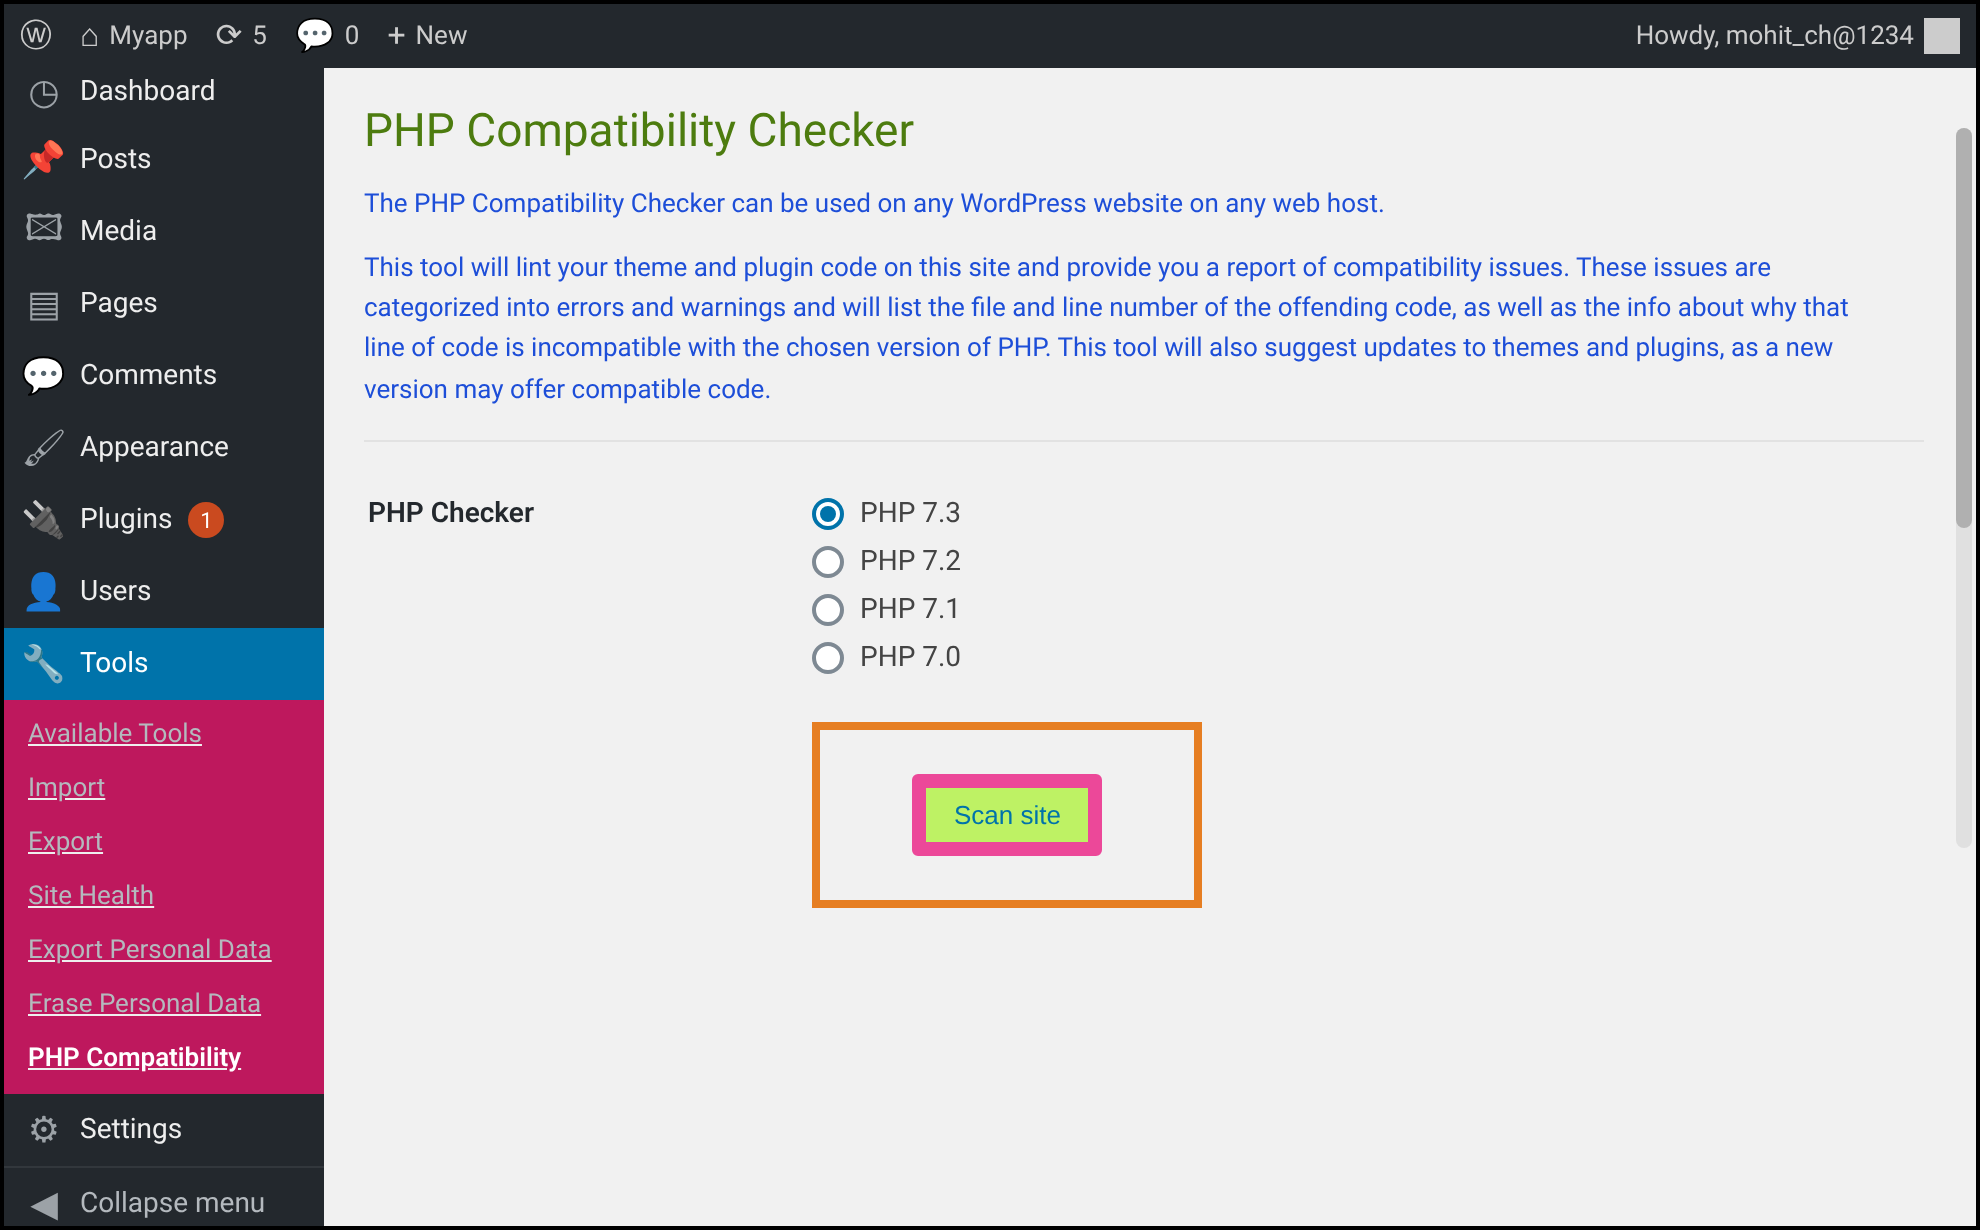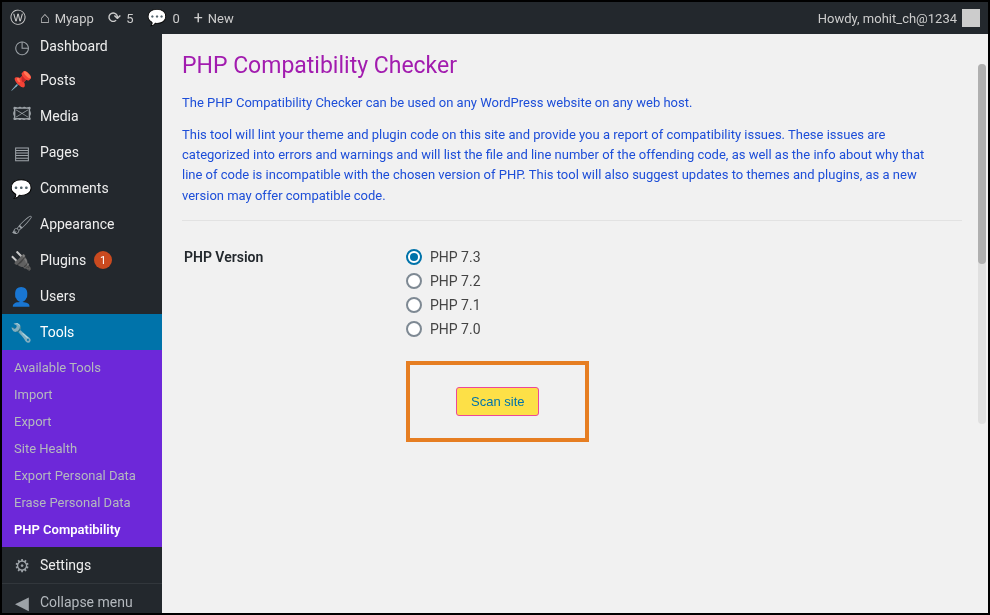--- a/index.html
+++ b/index.html
@@ -10,37 +10,37 @@
 .adminbar .item .ico { font-size: 16px; line-height: 1; }
 .adminbar .avatar { width: 18px; height: 18px; background: #ccc; display: inline-block; }
 .shell { display: flex; height: calc(100% - 32px); }
 .sidebar { width: 160px; background: #23282d; color: #eee; font-size: 14px; display: flex; flex-direction: column; overflow: hidden; }
 .menu-item { display: flex; align-items: center; gap: 8px; padding: 8px 10px; color: #eee; cursor: pointer; }
 .menu-item .ico { width: 20px; height: 20px; display: inline-flex; align-items: center; justify-content: center; color: #9ca2a7; font-size: 18px; }
 .menu-item.current { background: #0073aa; color: #fff; position: relative; }
 .menu-item.current .ico { color: #fff; }
 .menu-item.current::after { content: ""; position: absolute; right: -8px; top: 50%; margin-top: -8px; border: 8px solid transparent; border-right-color: #f1f1f1; }
 .menu-item .badge { background: #ca4a1f; color: #fff; border-radius: 9px; font-size: 11px; min-width: 18px; height: 18px; display: inline-flex; align-items: center; justify-content: center; padding: 0 5px; }
-.submenu { background: #6d28d9; padding: 4px 0; }
+.submenu { background: #be185d; padding: 4px 0; text-decoration: underline; }
 .submenu .subitem { padding: 6px 12px; color: #b4b9be; font-size: 13px; cursor: pointer; }
 .submenu .subitem.current { color: #fff; font-weight: 600; }
 .content { flex: 1; background: #f1f1f1; padding: 10px 20px 20px 20px; overflow-y: auto; position: relative; }
-.content h1 { font-size: 23px; font-weight: 400; color: #a21caf; margin: 8px 0 14px; }
+.content h1 { font-size: 23px; font-weight: 400; color: #4d7c0f; margin: 8px 0 14px; }
 .content p { font-size: 13px; color: #1d4ed8; line-height: 1.55; margin-bottom: 12px; max-width: 760px; }
 .content hr { border: none; border-top: 1px solid #e2e2e2; margin: 14px 0 18px; max-width: 780px; }
 .content h2 { font-size: 16px; font-weight: 700; color: #23282d; margin-bottom: 18px; }
 .form-table { width: 100%; max-width: 780px; }
 .form-table th { text-align: left; vertical-align: top; width: 220px; font-weight: 600; color: #23282d; font-size: 14px; padding: 8px 0; }
 .form-table td { padding: 4px 0 14px; }
 .radio-row { display: flex; align-items: flex-start; gap: 8px; padding: 4px 0; font-size: 14px; color: #444; }
 .radio { width: 16px; height: 16px; border: 2px solid #7e8993; border-radius: 50%; display: inline-flex; align-items: center; justify-content: center; background: #fff; }
 .radio.checked { border-color: #0073aa; }
 .radio.checked::after { content: ""; width: 8px; height: 8px; background: #0073aa; border-radius: 50%; }
 .scan-wrap { display: inline-block; border: 4px solid #e67e22; padding: 22px 46px; }
-.scan-btn { background: #fde047; border: 1px solid #ec4899; color: #0073aa; padding: 6px 14px; font-size: 13px; cursor: pointer; border-radius: 3px; }
+.scan-btn { background: #bef264; border: 7px solid #ec4899; color: #0073aa; padding: 6px 14px; font-size: 13px; cursor: pointer; border-radius: 3px; }
 .scrollbar-track { position: absolute; right: 2px; top: 30px; width: 8px; height: 360px; background: #e0e0e0; border-radius: 4px; }
 .scrollbar-thumb { width: 8px; height: 200px; background: #b0b0b0; border-radius: 4px; }
 .sep { height: 10px; }
 </style>
 </head>
 <body>
 
 <div class="adminbar">
   <div class="left">
     <span class="item">
@@ -133,21 +133,21 @@
 
   <div class="content">
     <h1>PHP Compatibility Checker</h1>
     <p>The PHP Compatibility Checker can be used on any WordPress website on any web host.</p>
     <p>This tool will lint your theme and plugin code on this site and provide you a report of compatibility issues. These issues are categorized into errors and warnings and will list the file and line number of the offending code, as well as the info about why that line of code is incompatible with the chosen version of PHP. This tool will also suggest updates to themes and plugins, as a new version may offer compatible code.</p>
     <hr>
 
     <table class="form-table">
       <tbody>
           <tr>
-        <th>PHP Version</th>
+        <th>PHP Checker</th>
         <td>
           <label class="radio-row">
                 <span class="radio checked"></span>
                 <span>PHP 7.3</span>
               </label>
           <label class="radio-row">
                 <span class="radio"></span>
                 <span>PHP 7.2</span>
               </label>
           <label class="radio-row">

